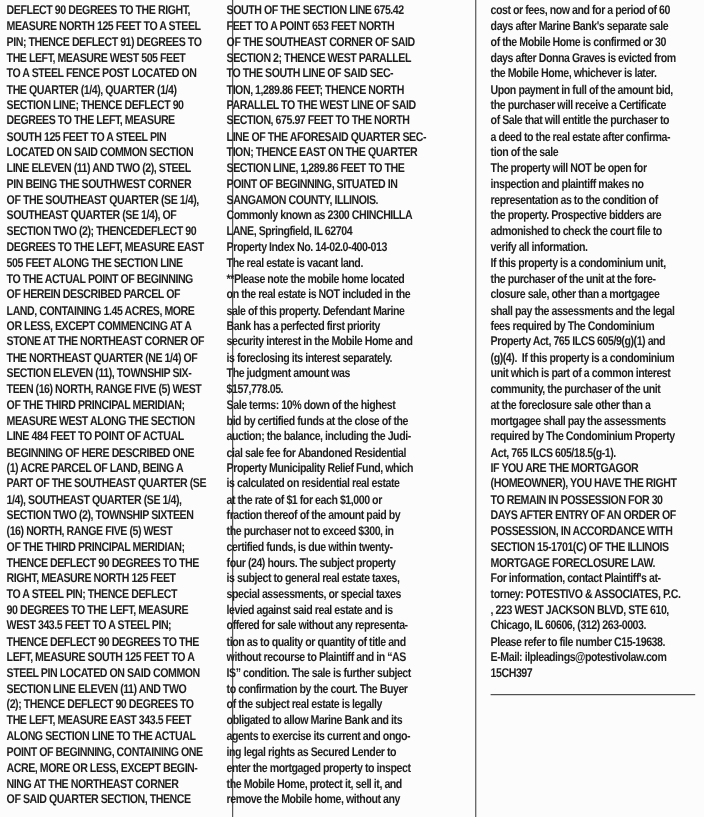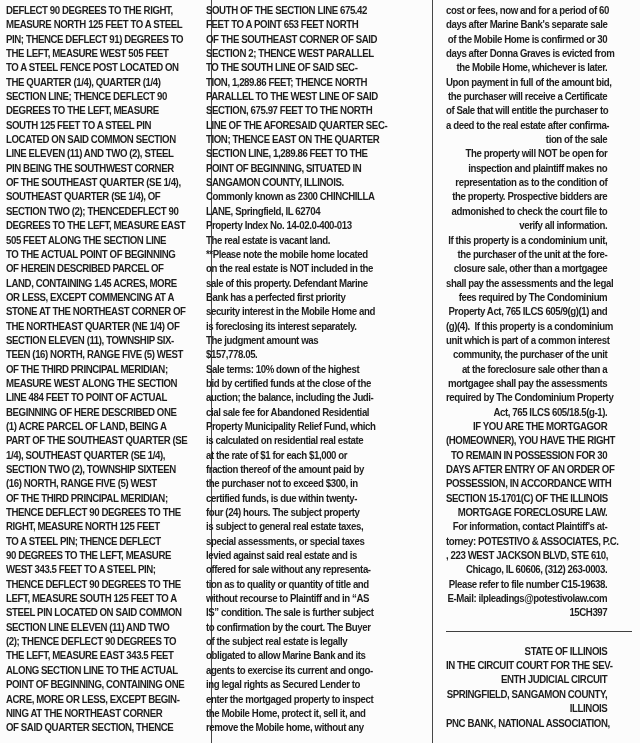--- a/index.html
+++ b/index.html
@@ -18,21 +18,21 @@
     font-weight: 700;
     color: #1e1e1e;
     background: #fcfcfc;
   }
   .col {
     position: absolute;
     top: 3px;
   }
   .col-1 { left: 6px;   width: 203px; }
   .col-2 { left: 206px; width: 207px; }
-  .col-3 { left: 446px; width: 192px; text-align: right; }
+  .col-3 { left: 446px; width: 192px; }
   .line {
     font-size: 11.5px;
     line-height: 14.35px;
     letter-spacing: -0.5px;
     white-space: pre;
     transform: scaleX(0.84);
     transform-origin: 0 50%;
   }
   .vrule {
     position: absolute;
@@ -207,23 +207,15 @@
         <div class="line">MORTGAGE FORECLOSURE LAW.</div>
         <div class="line">For information, contact Plaintiff's at-</div>
         <div class="line">torney: POTESTIVO &amp; ASSOCIATES, P.C.</div>
         <div class="line">, 223 WEST JACKSON BLVD, STE 610,</div>
         <div class="line">Chicago, IL 60606, (312) 263-0003.</div>
         <div class="line">Please refer to file number C15-19638.</div>
         <div class="line">E-Mail: ilpleadings@potestivolaw.com</div>
         <div class="line">15CH397</div>
       </div>
     <hr class="notice-rule">
-    <div>
-        <div class="line">STATE OF ILLINOIS</div>
-        <div class="line">IN THE CIRCUIT COURT FOR THE SEV-</div>
-        <div class="line">ENTH JUDICIAL CIRCUIT</div>
-        <div class="line">SPRINGFIELD, SANGAMON COUNTY,</div>
-        <div class="line">ILLINOIS</div>
-        <div class="line">PNC BANK, NATIONAL ASSOCIATION,</div>
-      </div>
   </div>
 
 </div>
 
 </body></html>

